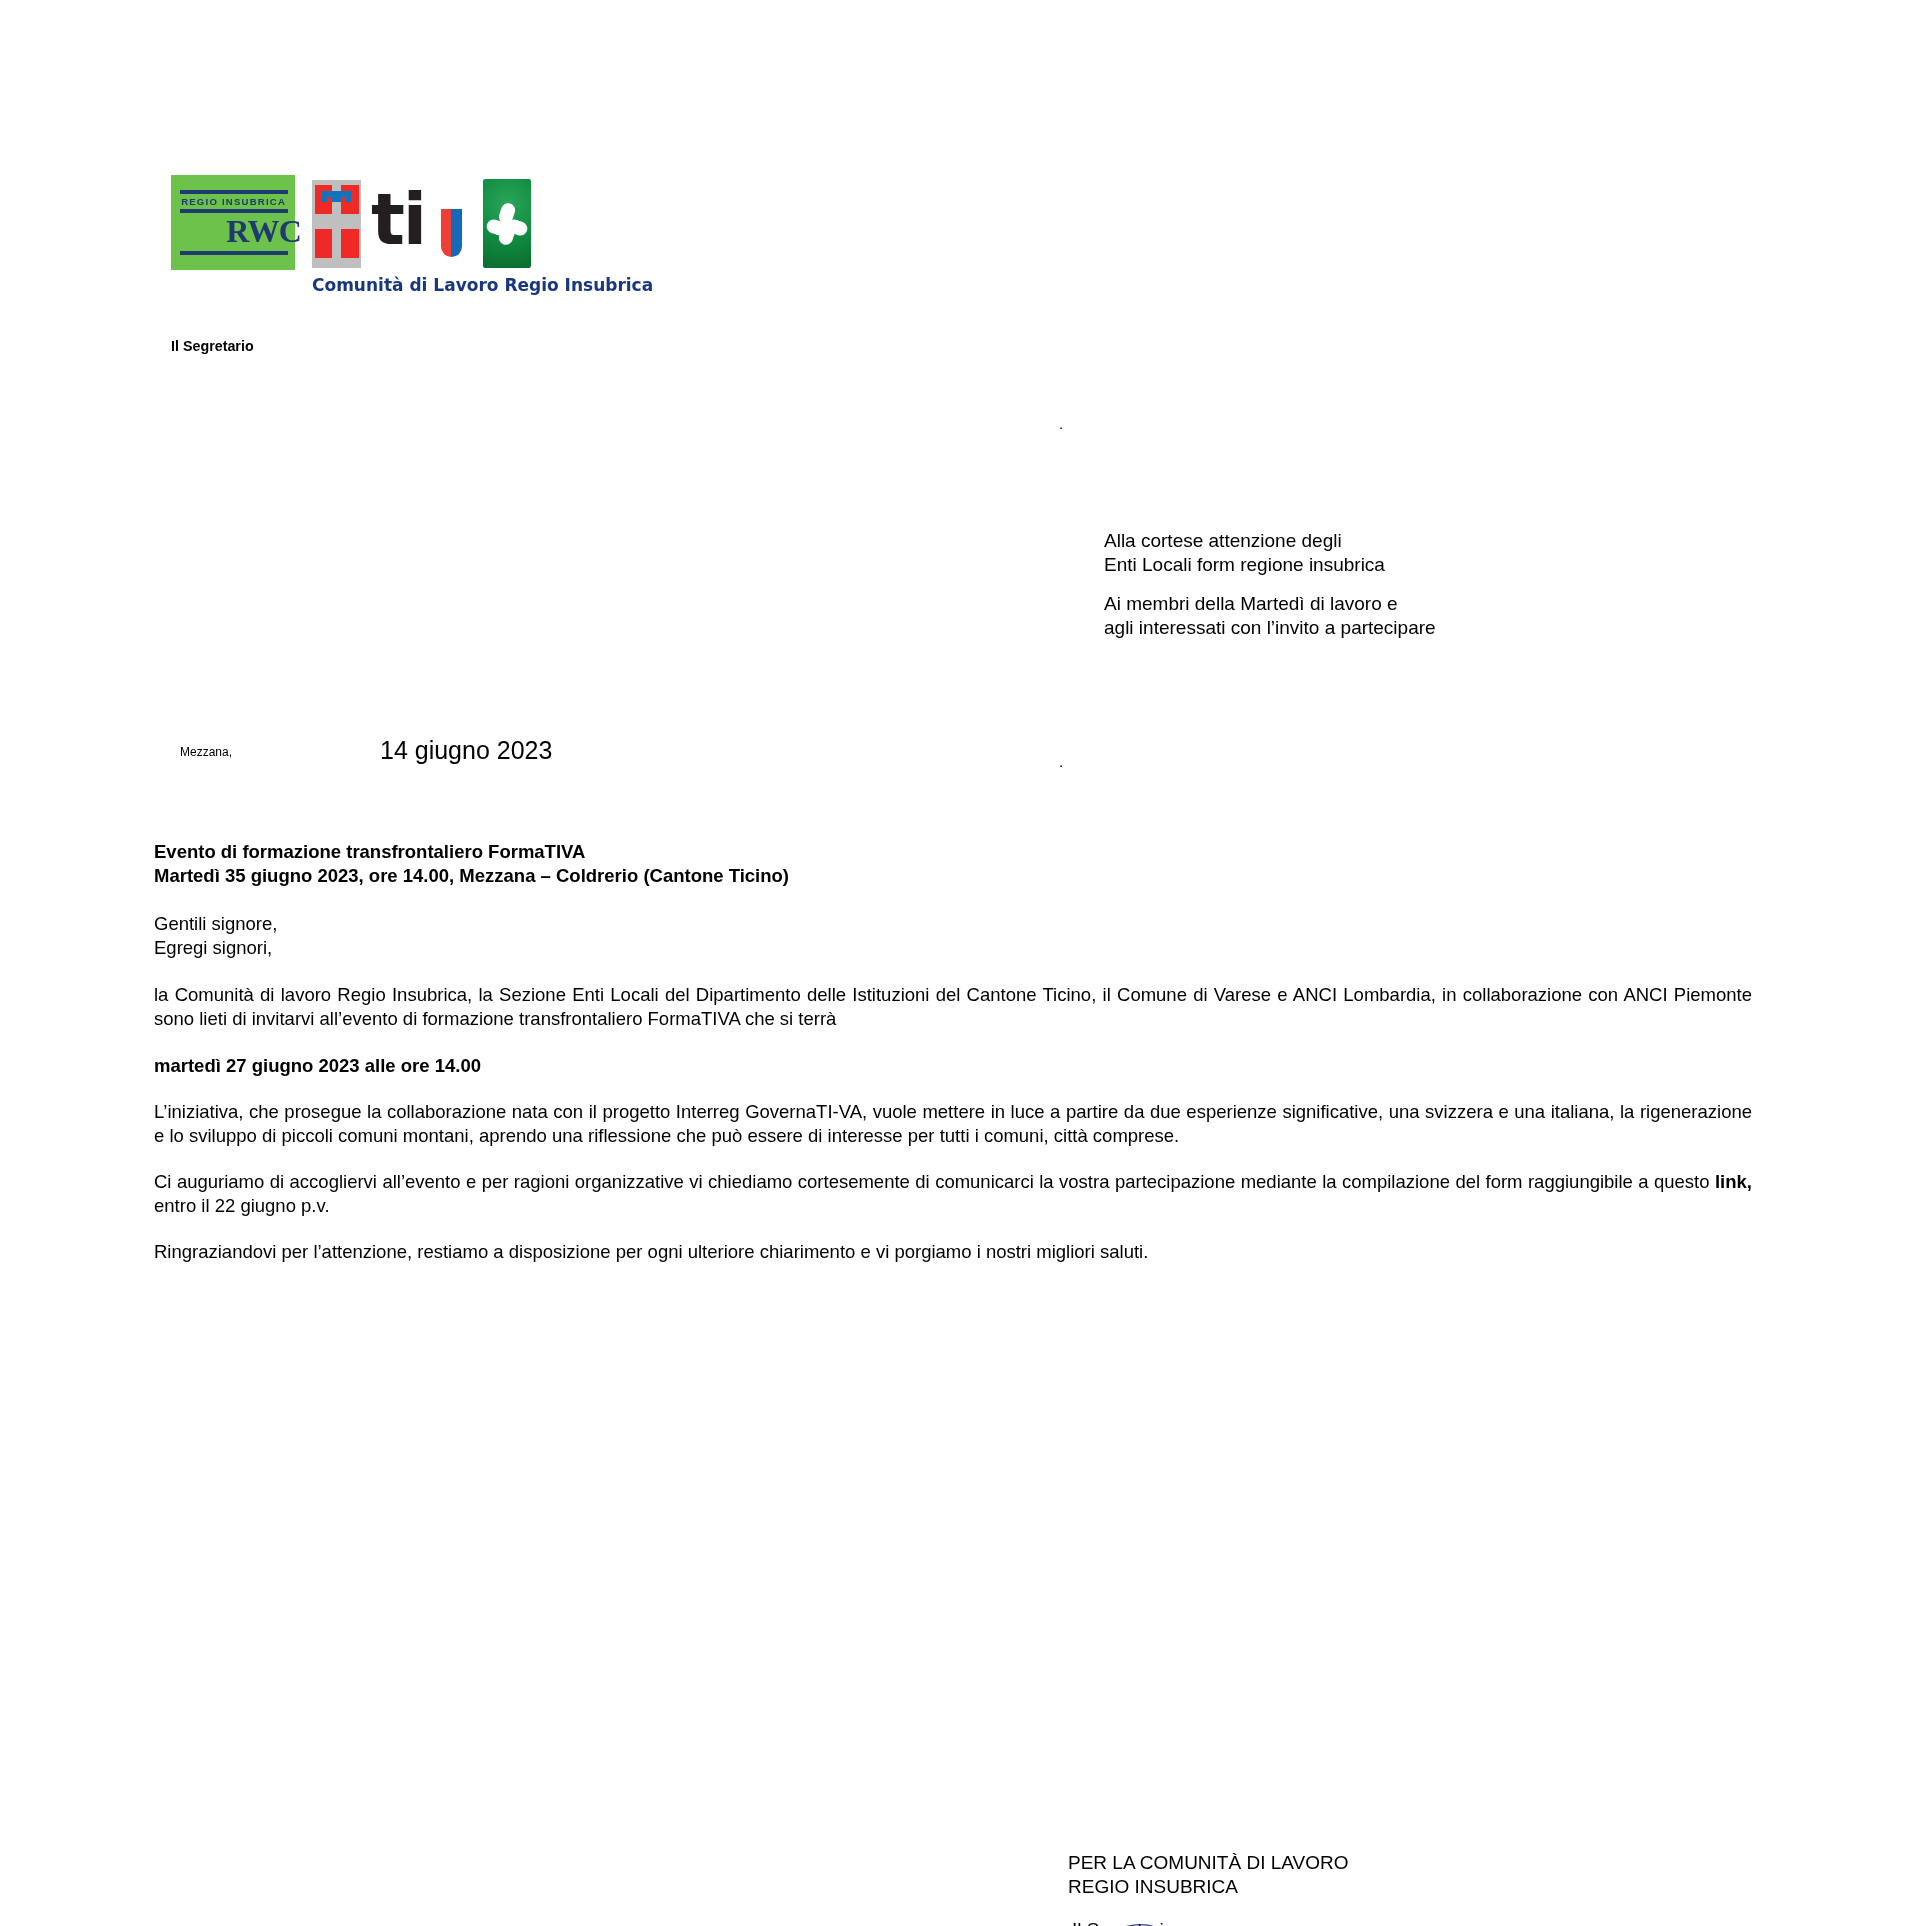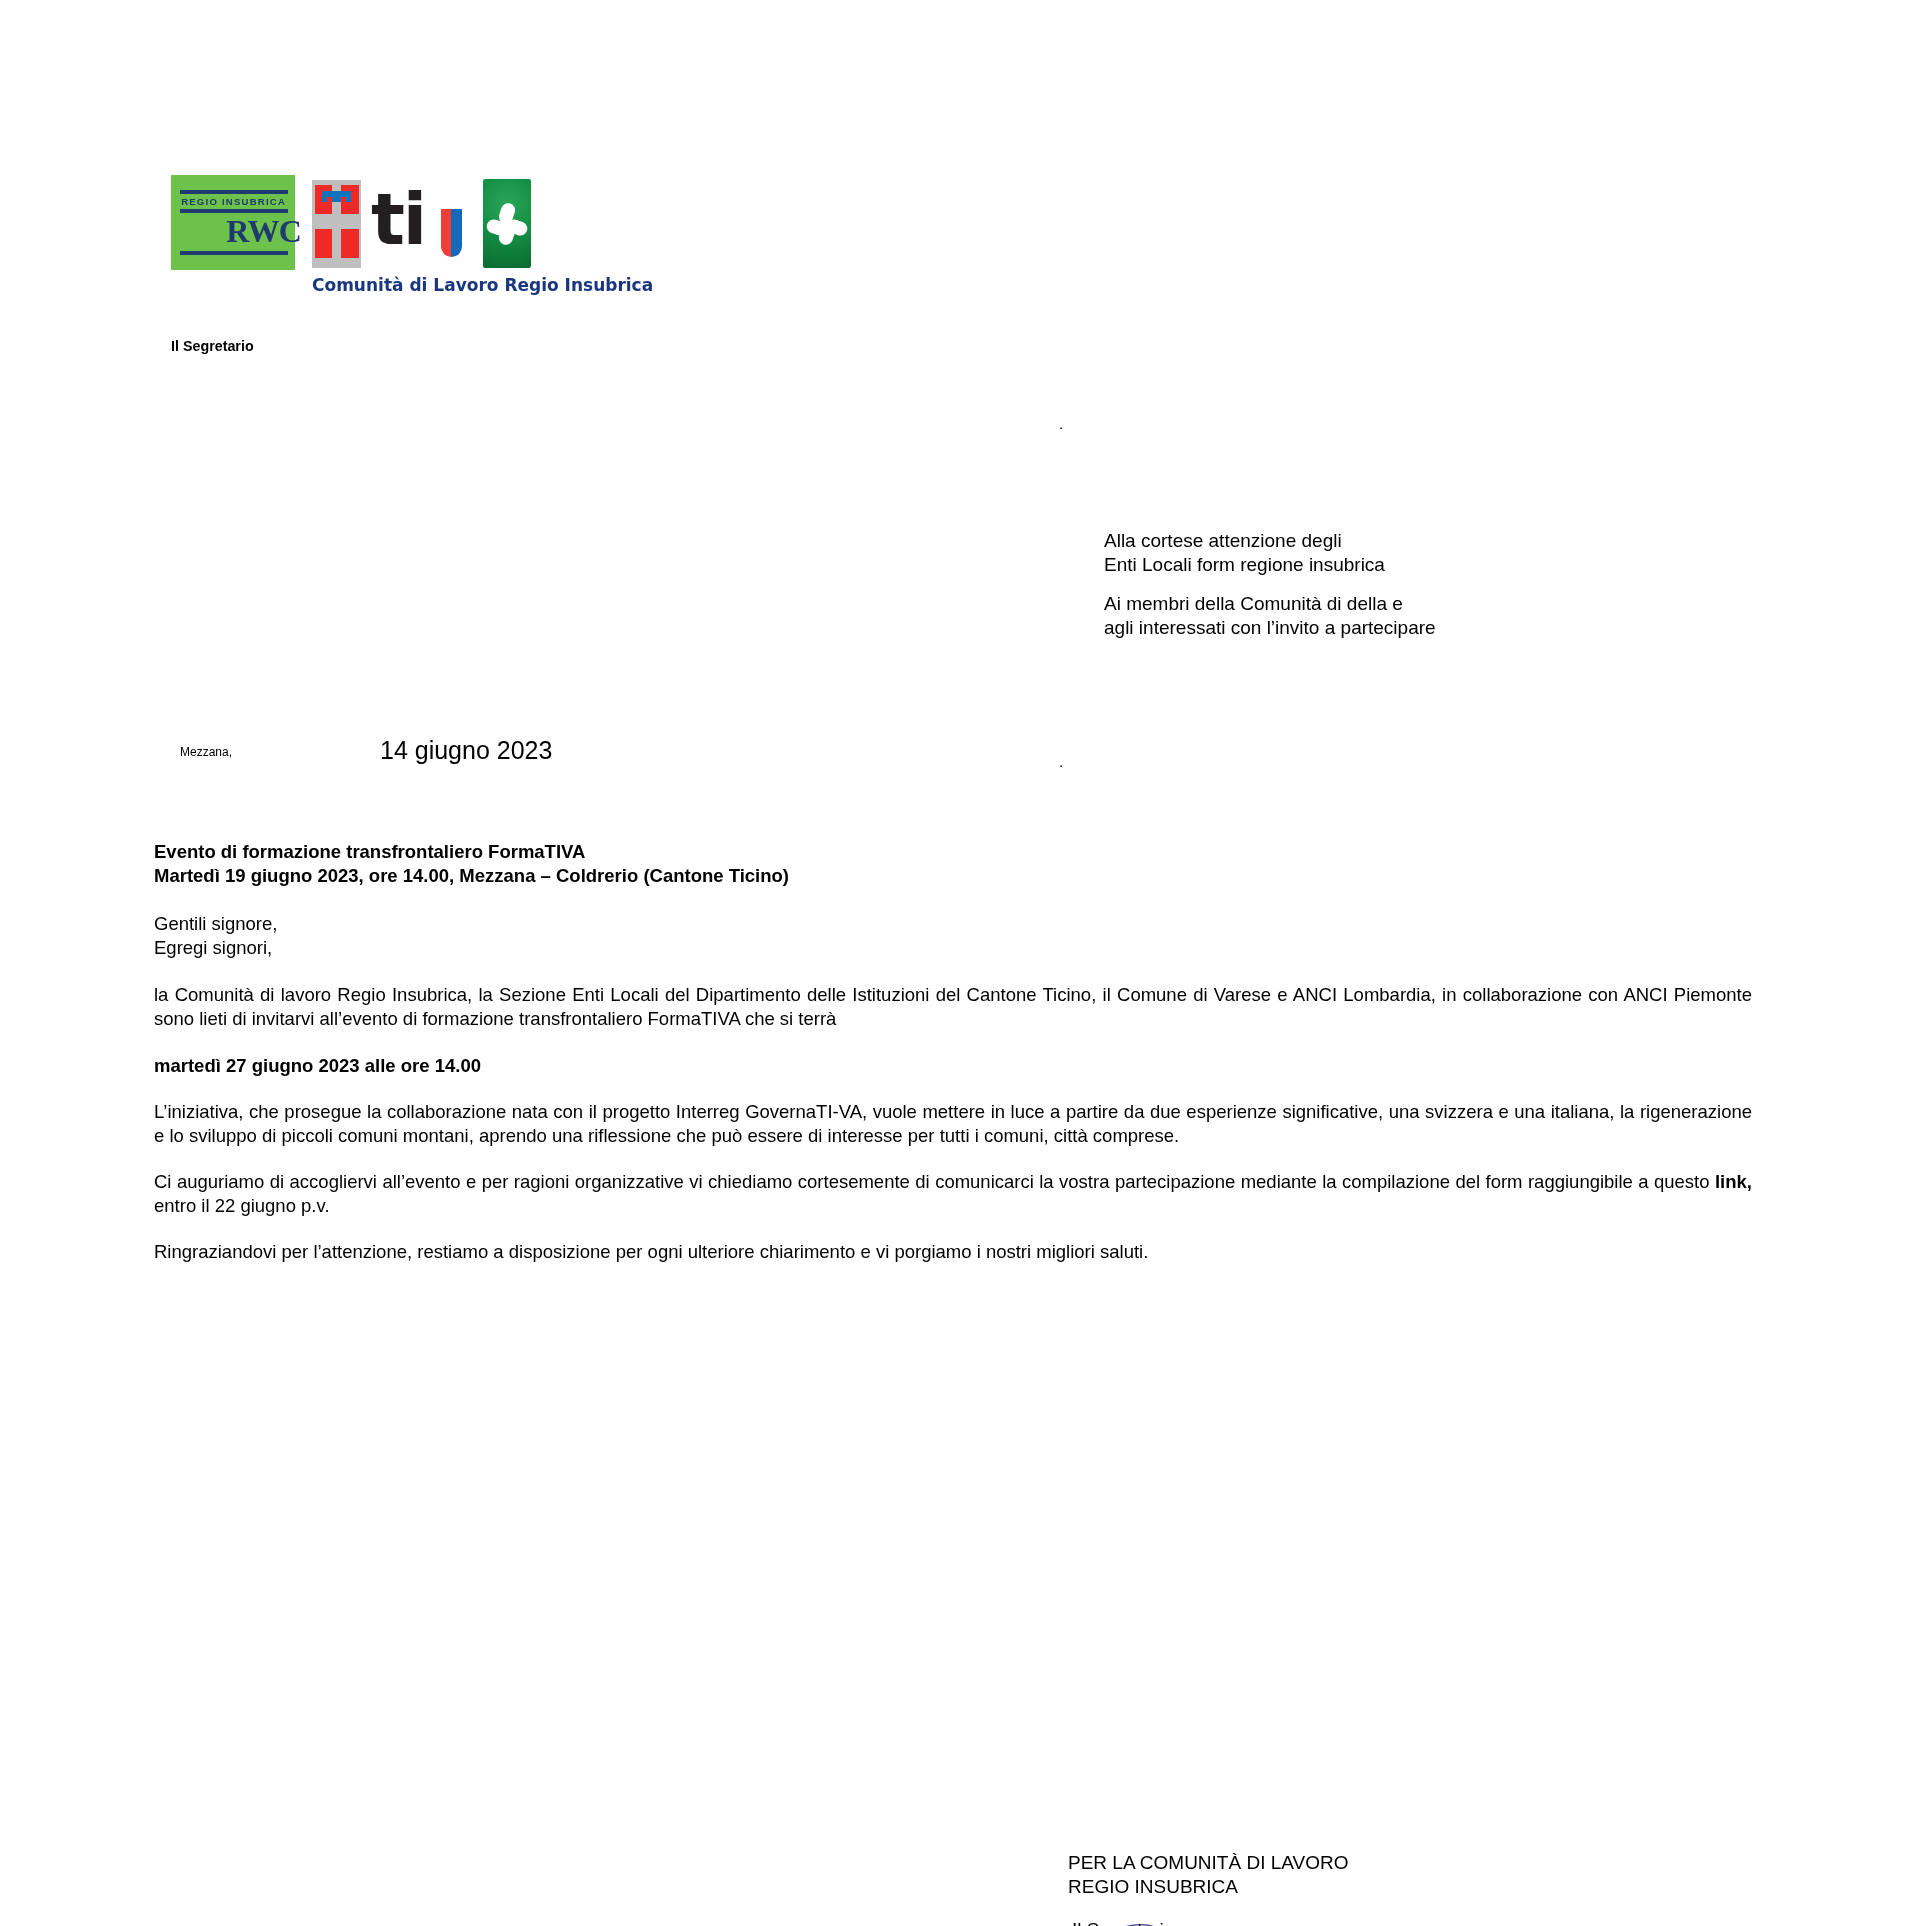--- a/index.html
+++ b/index.html
@@ -348,35 +348,35 @@
 
   <div class="dot-mark" style="left:1059px; top:416px;">.</div>
   <div class="dot-mark" style="left:1059px; top:754px;">.</div>
 
   <div id="addressee">
     <div class="grp">
       <div>Alla cortese attenzione degli</div>
       <div>Enti Locali form regione insubrica</div>
     </div>
     <div class="grp">
-      <div>Ai membri della Comunità di della e</div>
+      <div>Ai membri della Martedì di lavoro e</div>
       <div>agli interessati con l’invito a partecipare</div>
     </div>
   </div>
 
   <div id="dateline">
     <span class="place">Mezzana,</span>
     <span class="date">14 giugno 2023</span>
   </div>
 
   <div id="body">
 
     <div class="subject">
       <span class="l1-j">Evento di formazione transfrontaliero FormaTIVA</span>
-      <span class="l1">Martedì 19 giugno 2023, ore 14.00, Mezzana – Coldrerio (Cantone Ticino)</span>
+      <span class="l1">Martedì 35 giugno 2023, ore 14.00, Mezzana – Coldrerio (Cantone Ticino)</span>
     </div>
 
     <div class="salutation">
       <div>Gentili signore,</div>
       <div>Egregi signori,</div>
     </div>
 
     <p class="para">la Comunità di lavoro Regio Insubrica, la Sezione Enti Locali del Dipartimento delle Istituzioni del Cantone Ticino, il Comune di Varese e ANCI Lombardia, in collaborazione con ANCI Piemonte sono lieti di invitarvi all’evento di formazione transfrontaliero FormaTIVA che si terrà</p>
 
     <div class="center-bold">

